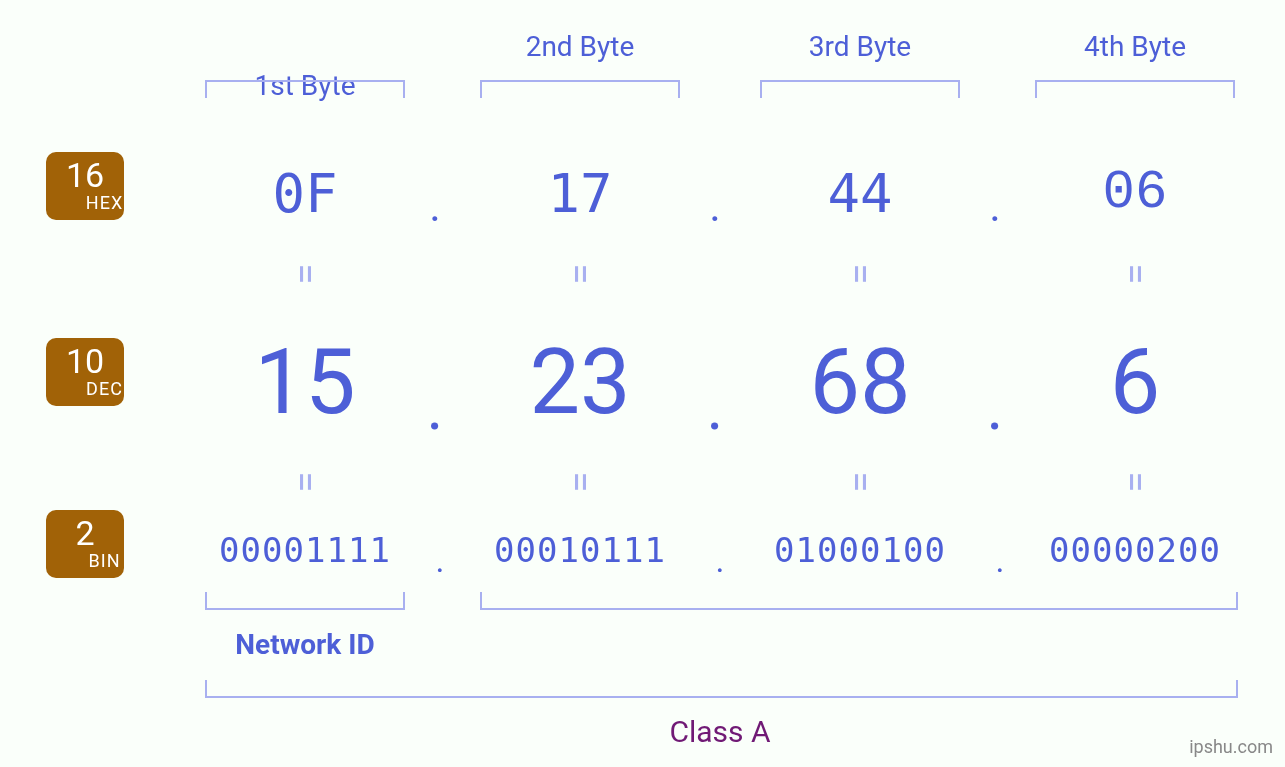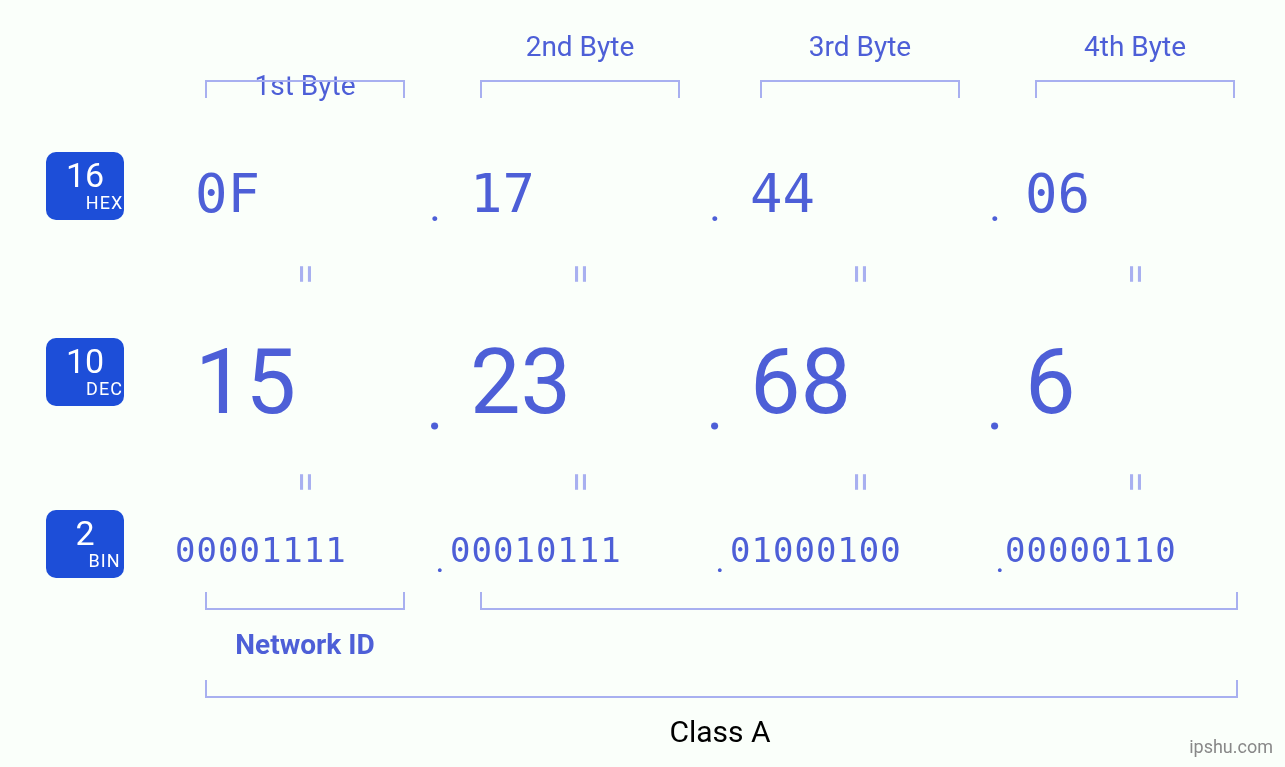--- a/index.html
+++ b/index.html
@@ -38,21 +38,21 @@
     height: 18px;
     border-bottom: 2px solid #a8b0f0;
     border-left: 2px solid #a8b0f0;
     border-right: 2px solid #a8b0f0;
   }
   
   .badge {
     position: absolute;
     left: 46px;
     width: 78px;
-    background: #1d4ed8;
+    background: #a16207;
     border-radius: 10px;
     text-align: center;
     padding: 6px 0 8px 0;
   }
   .badge-num {
     color: #fff;
     font-size: 34px;
     line-height: 1;
     font-weight: 400;
   }
@@ -60,21 +60,21 @@
     color: #fff;
     font-size: 18px;
     line-height: 1;
     margin-top: 2px;
     letter-spacing: 1px;
     padding-left: 39px;
   }
   
   .cell {
     position: absolute;
-    text-align: left;
+    text-align: center;
     color: #4d5fd7;
   }
   .hex-row .cell { font-size: 54px; font-family: ui-monospace, Menlo, Consolas, monospace; top: 162px; width: 220px; }
   .dec-row .cell { font-size: 90px; font-weight: 400; top: 330px; width: 220px; }
   .bin-row .cell { font-size: 34px; font-family: ui-monospace, Menlo, Consolas, monospace; top: 530px; width: 260px; letter-spacing: 1px; }
   .dot {
     position: absolute;
     color: #4d5fd7;
     font-size: 44px;
     text-align: center;
@@ -95,21 +95,21 @@
   .eq-row2 { top: 460px; }
   .footer-label {
     position: absolute;
     color: #4d5fd7;
     font-size: 28px;
     text-align: center;
     font-weight: bold;
   }
   .class-label {
     position: absolute;
-    color: #000000;
+    color: #701a75;
     font-size: 30px;
     text-align: center;
     width: 200px;
   }
   .watermark {
     position: absolute;
     right: 12px;
     bottom: 10px;
     color: #888;
     font-size: 18px;
@@ -140,21 +140,21 @@
   </div>
   <div class="badge" style="top:510px;">
     <div class="badge-num">2</div>
     <div class="badge-txt">BIN</div>
   </div>
 
   <div class="hex-row">
     <div class="cell" style="left:195px;">0F</div>
     <div class="cell" style="left:470px;">17</div>
     <div class="cell" style="left:750px;">44</div>
-    <div class="cell" style="left:1025px;">06</div>
+    <div class="cell" style="left:1025px;font-family:Liberation Mono, monospace;">06</div>
   </div>
   <div class="dot dot-hex" style="left:415px;">.</div>
   <div class="dot dot-hex" style="left:695px;">.</div>
   <div class="dot dot-hex" style="left:975px;">.</div>
 
   <div class="equals eq-row1" style="left:275px;">=</div>
   <div class="equals eq-row1" style="left:550px;">=</div>
   <div class="equals eq-row1" style="left:830px;">=</div>
   <div class="equals eq-row1" style="left:1105px;">=</div>
 
@@ -170,21 +170,21 @@
 
   <div class="equals eq-row2" style="left:275px;">=</div>
   <div class="equals eq-row2" style="left:550px;">=</div>
   <div class="equals eq-row2" style="left:830px;">=</div>
   <div class="equals eq-row2" style="left:1105px;">=</div>
 
   <div class="bin-row">
     <div class="cell" style="left:175px;">00001111</div>
     <div class="cell" style="left:450px;">00010111</div>
     <div class="cell" style="left:730px;">01000100</div>
-    <div class="cell" style="left:1005px;">00000110</div>
+    <div class="cell" style="left:1005px;">00000200</div>
   </div>
   <div class="dot dot-bin" style="left:420px;">.</div>
   <div class="dot dot-bin" style="left:700px;">.</div>
   <div class="dot dot-bin" style="left:980px;">.</div>
 
   <div class="bracket-bottom" style="left:205px; top:592px; width:200px;"></div>
   <div class="bracket-bottom" style="left:480px; top:592px; width:758px;"></div>
 
   <div class="footer-label" style="left:225px; top:628px; width:160px;">Network ID</div>
 

